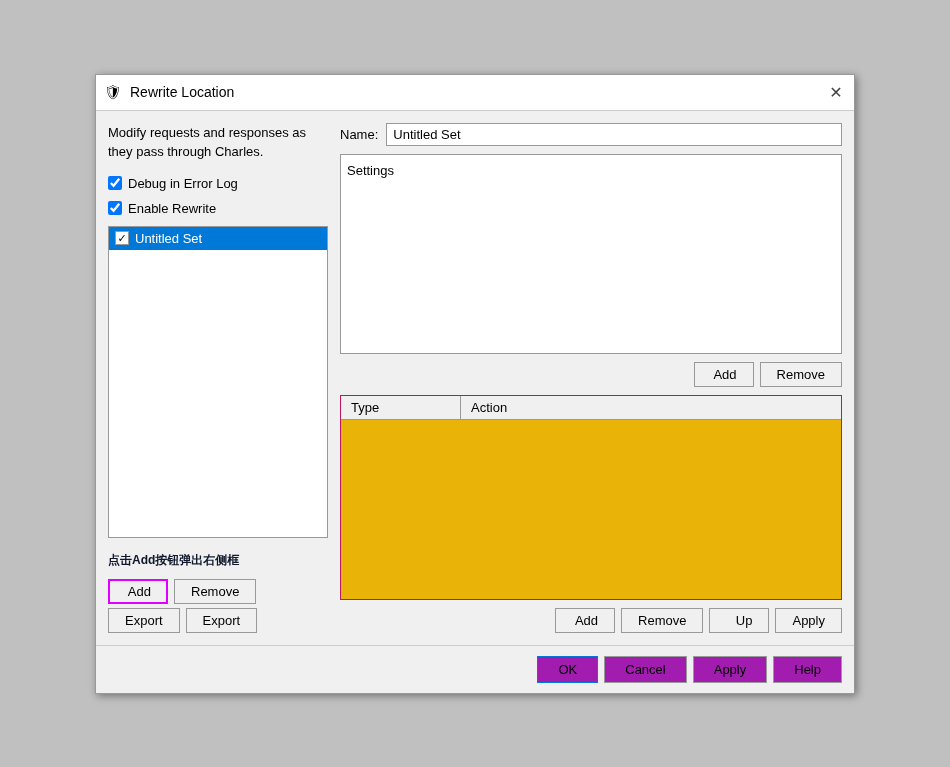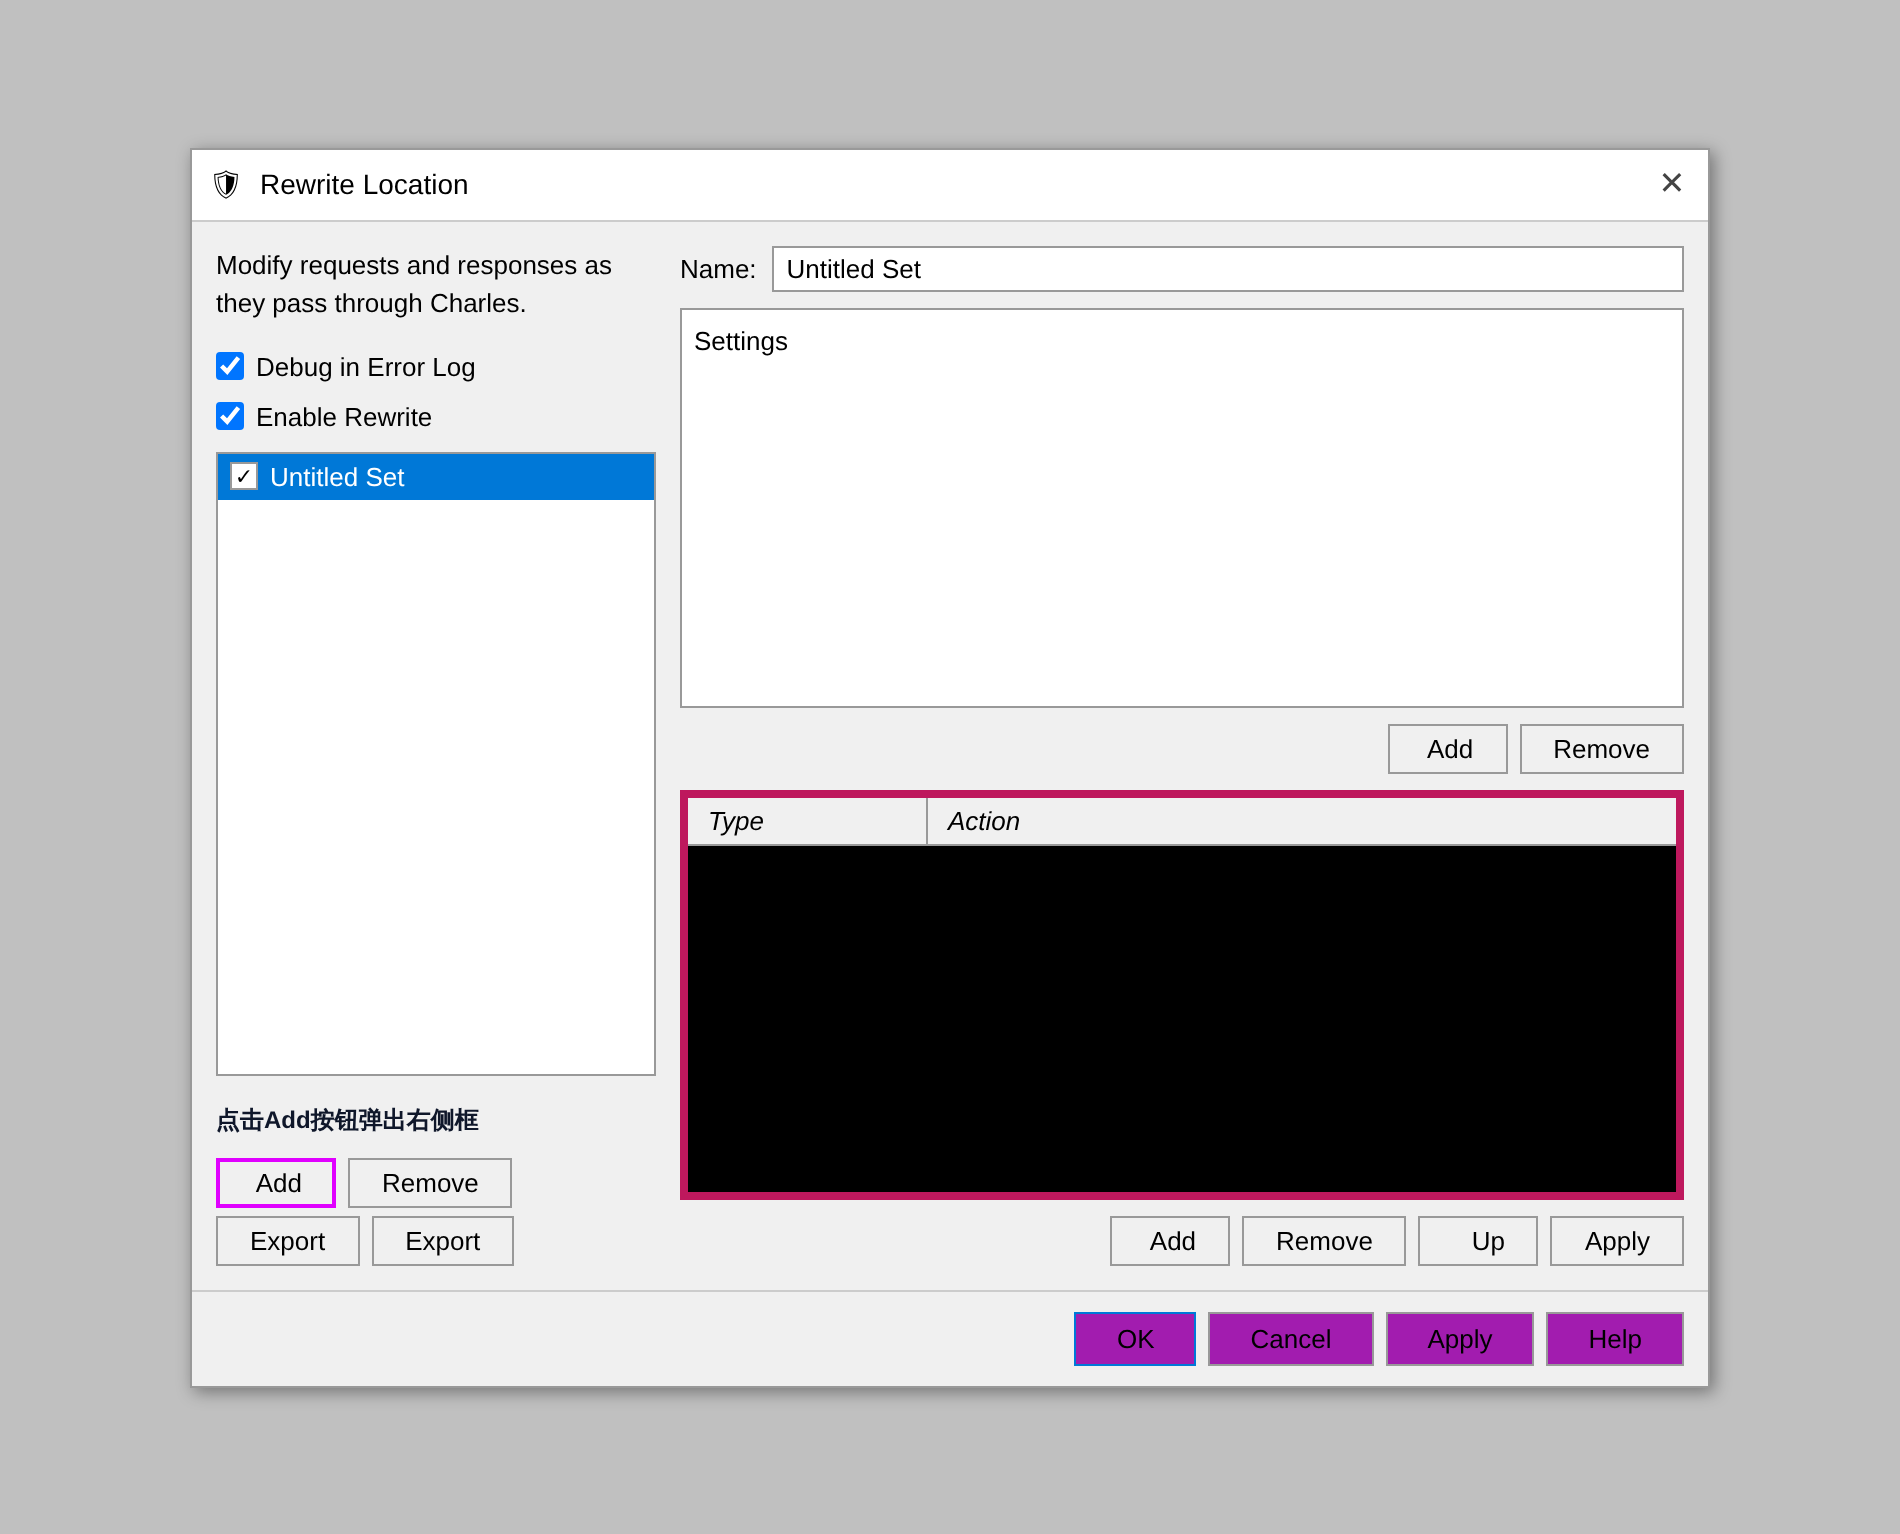--- a/index.html
+++ b/index.html
@@ -233,26 +233,25 @@
       padding: 2px 0;
     }
 
     .mid-buttons {
       display: flex;
       gap: 6px;
       justify-content: flex-end;
     }
 
     .rules-table {
-      border: 4px solid #be185d;
-      background: #000000;
+      border: 1px solid #be185d;
+      background: #eab308;
       min-height: 180px;
       overflow-y: auto;
       flex: 1;
-      font-style: italic;
     }
 
     .table-header {
       display: flex;
       border-bottom: 1px solid #999;
       background: #f0f0f0;
     }
 
     .table-header-cell {
       padding: 4px 10px;

